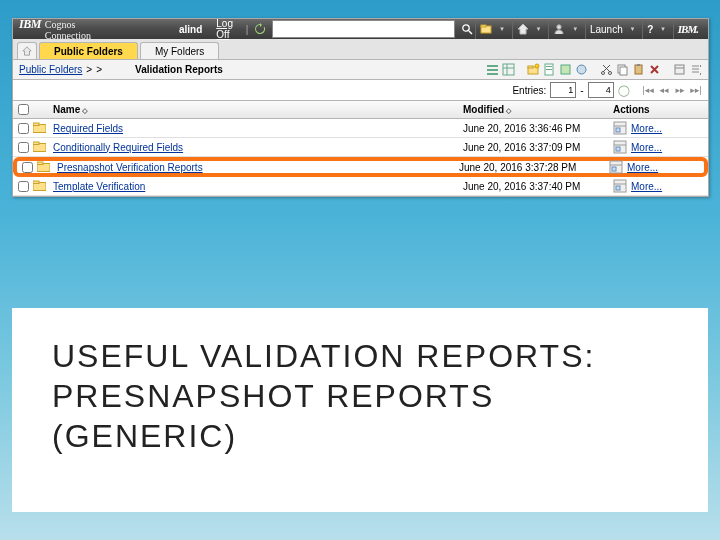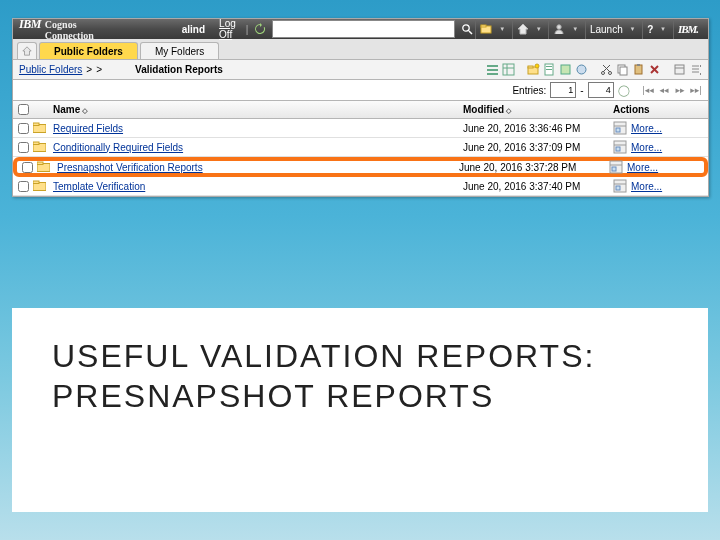--- a/index.html
+++ b/index.html
@@ -45,21 +45,21 @@
     display: flex;
     align-items: baseline;
     gap: 4px;
   }
   .brand .ibm {
     font-style: italic;
     letter-spacing: -0.5px;
   }
   .brand .cognos {
     font-style: normal;
-    font-weight: bold;
+    font-weight: normal;
     font-size: 10px;
     color: #eee;
   }
   .top-spacer { flex: 0 0 80px; }
   .top-user {
     padding: 0 8px;
     font-weight: bold;
   }
   .top-link {
     text-decoration: underline;
@@ -525,15 +525,16 @@
           </div>
         </div>
       </div>
 
   </div>
 
   <div class="title-bg"></div>
   <div class="title">
     <div>USEFUL VALIDATION REPORTS:</div>
     <div>PRESNAPSHOT REPORTS</div>
+    <div>(GENERIC)</div>
   </div>
 
 </div>
 
 </body></html>

